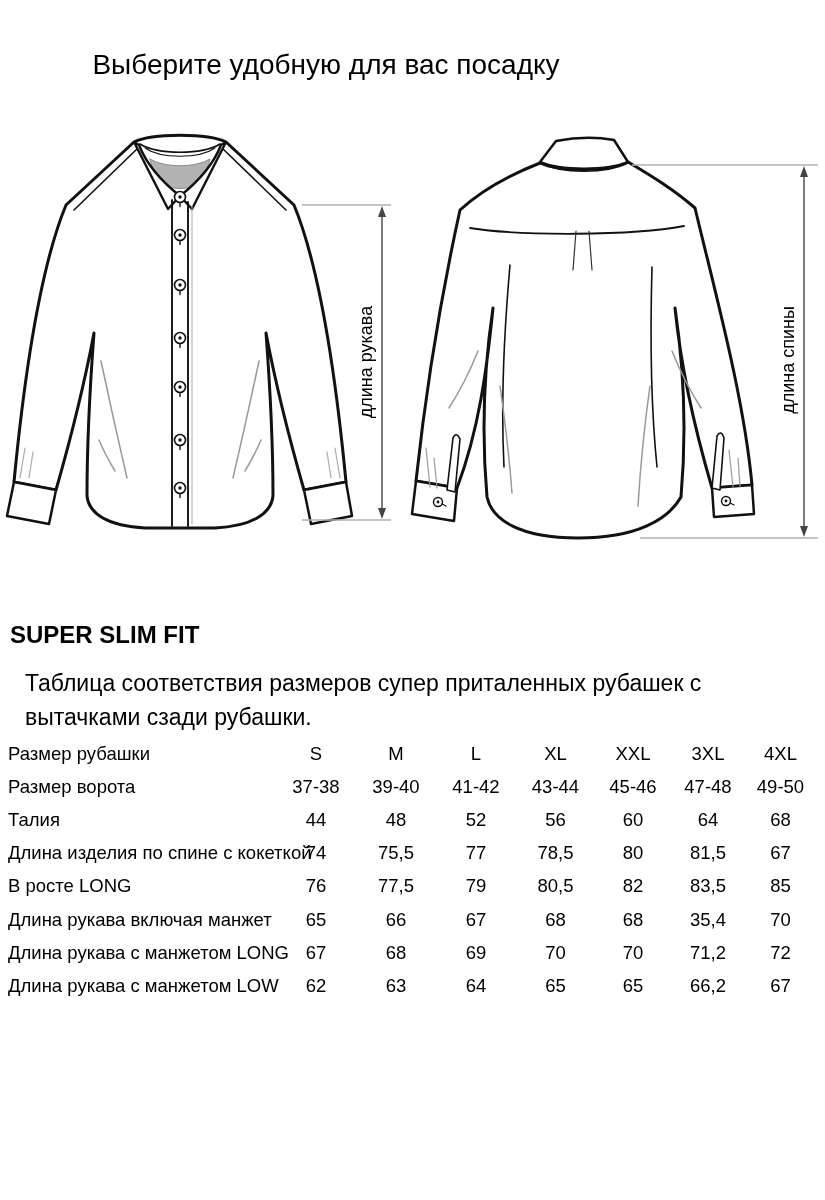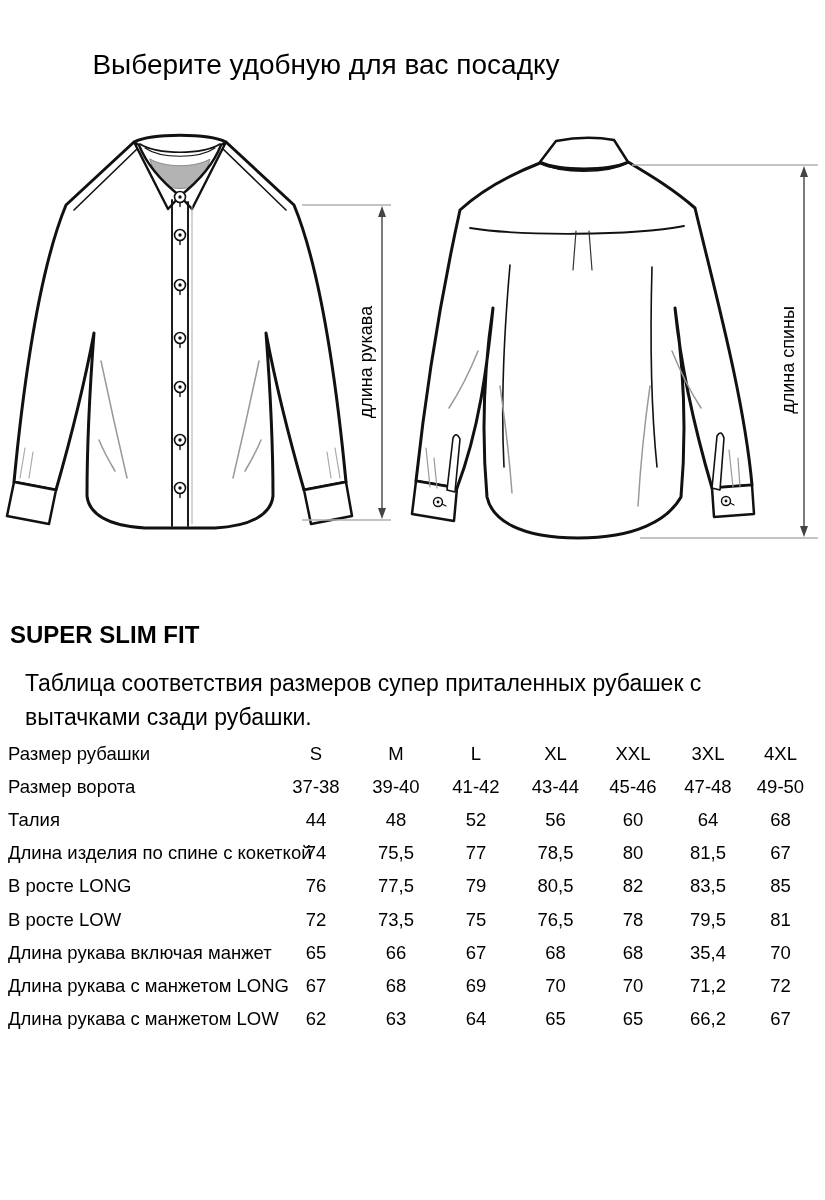--- a/index.html
+++ b/index.html
@@ -258,30 +258,20 @@
         <td class="lbl">В росте LONG</td>
         <td>76</td>
         <td>77,5</td>
         <td>79</td>
         <td>80,5</td>
         <td>82</td>
         <td>83,5</td>
         <td>85</td>
       </tr>
       <tr>
-        <td class="lbl">В росте LOW</td>
-        <td>72</td>
-        <td>73,5</td>
-        <td>75</td>
-        <td>76,5</td>
-        <td>78</td>
-        <td>79,5</td>
-        <td>81</td>
-      </tr>
-      <tr>
         <td class="lbl">Длина рукава включая манжет</td>
         <td>65</td>
         <td>66</td>
         <td>67</td>
         <td>68</td>
         <td>68</td>
         <td>35,4</td>
         <td>70</td>
       </tr>
       <tr>

